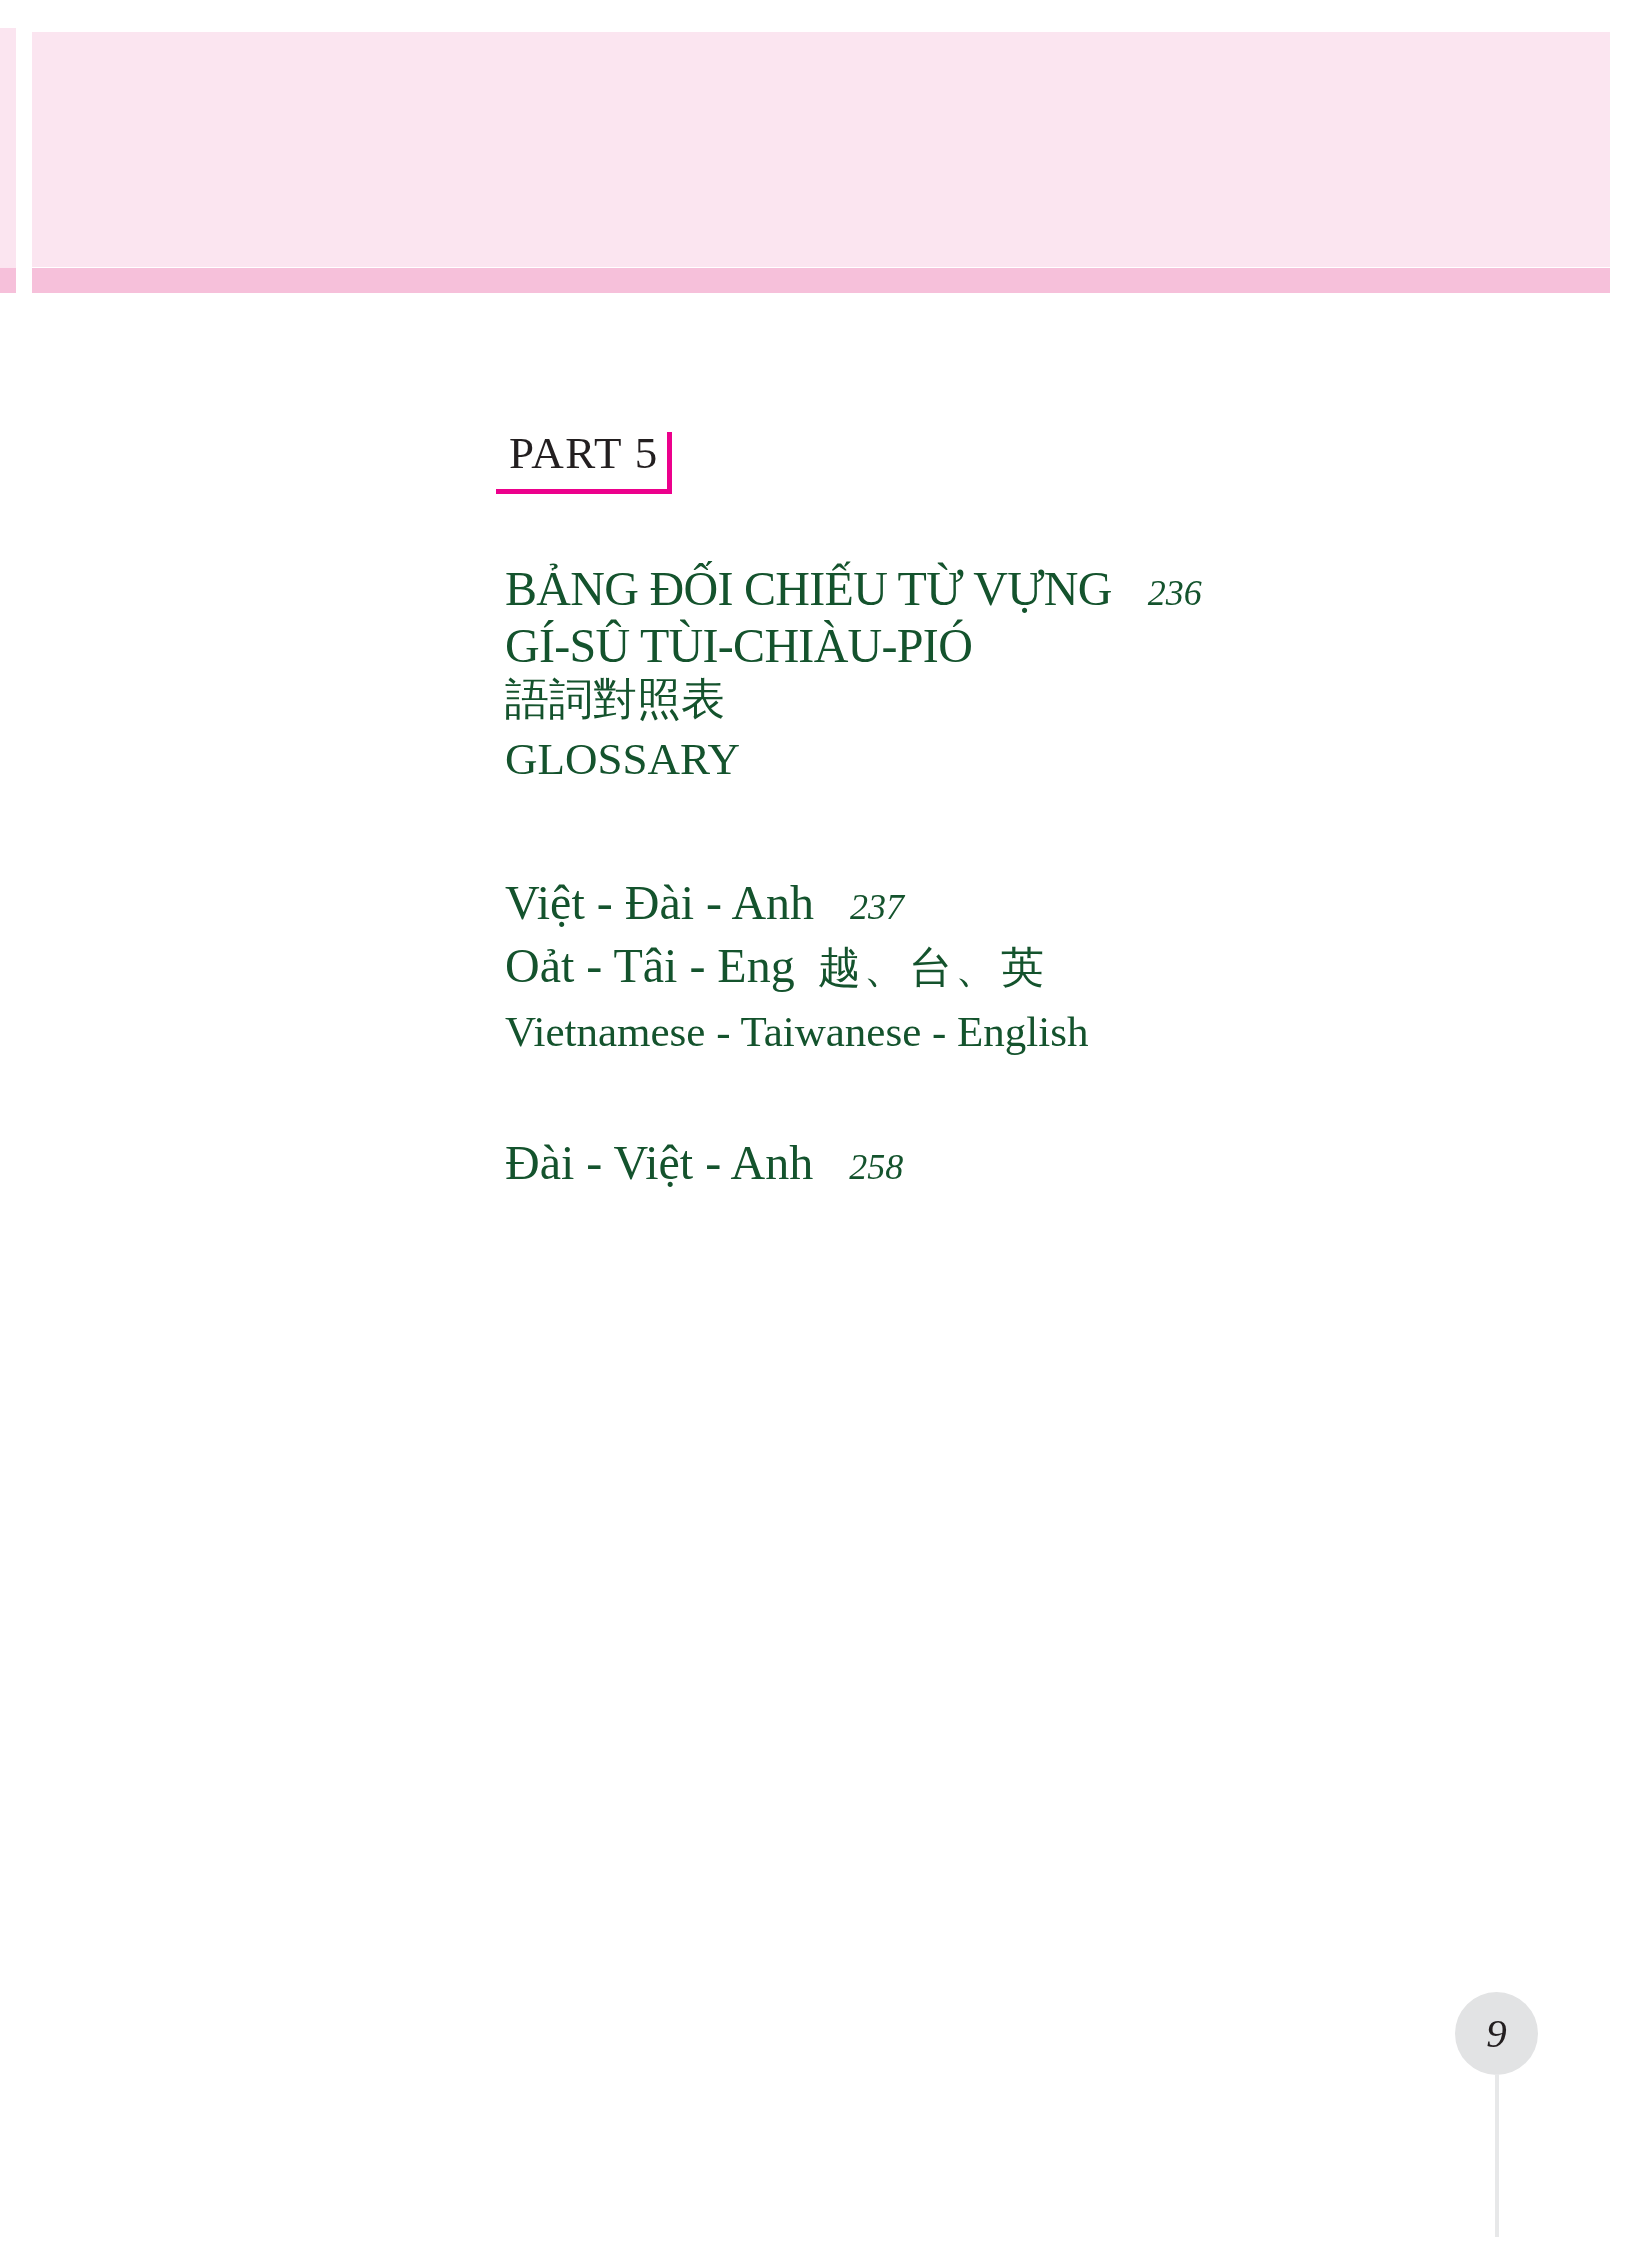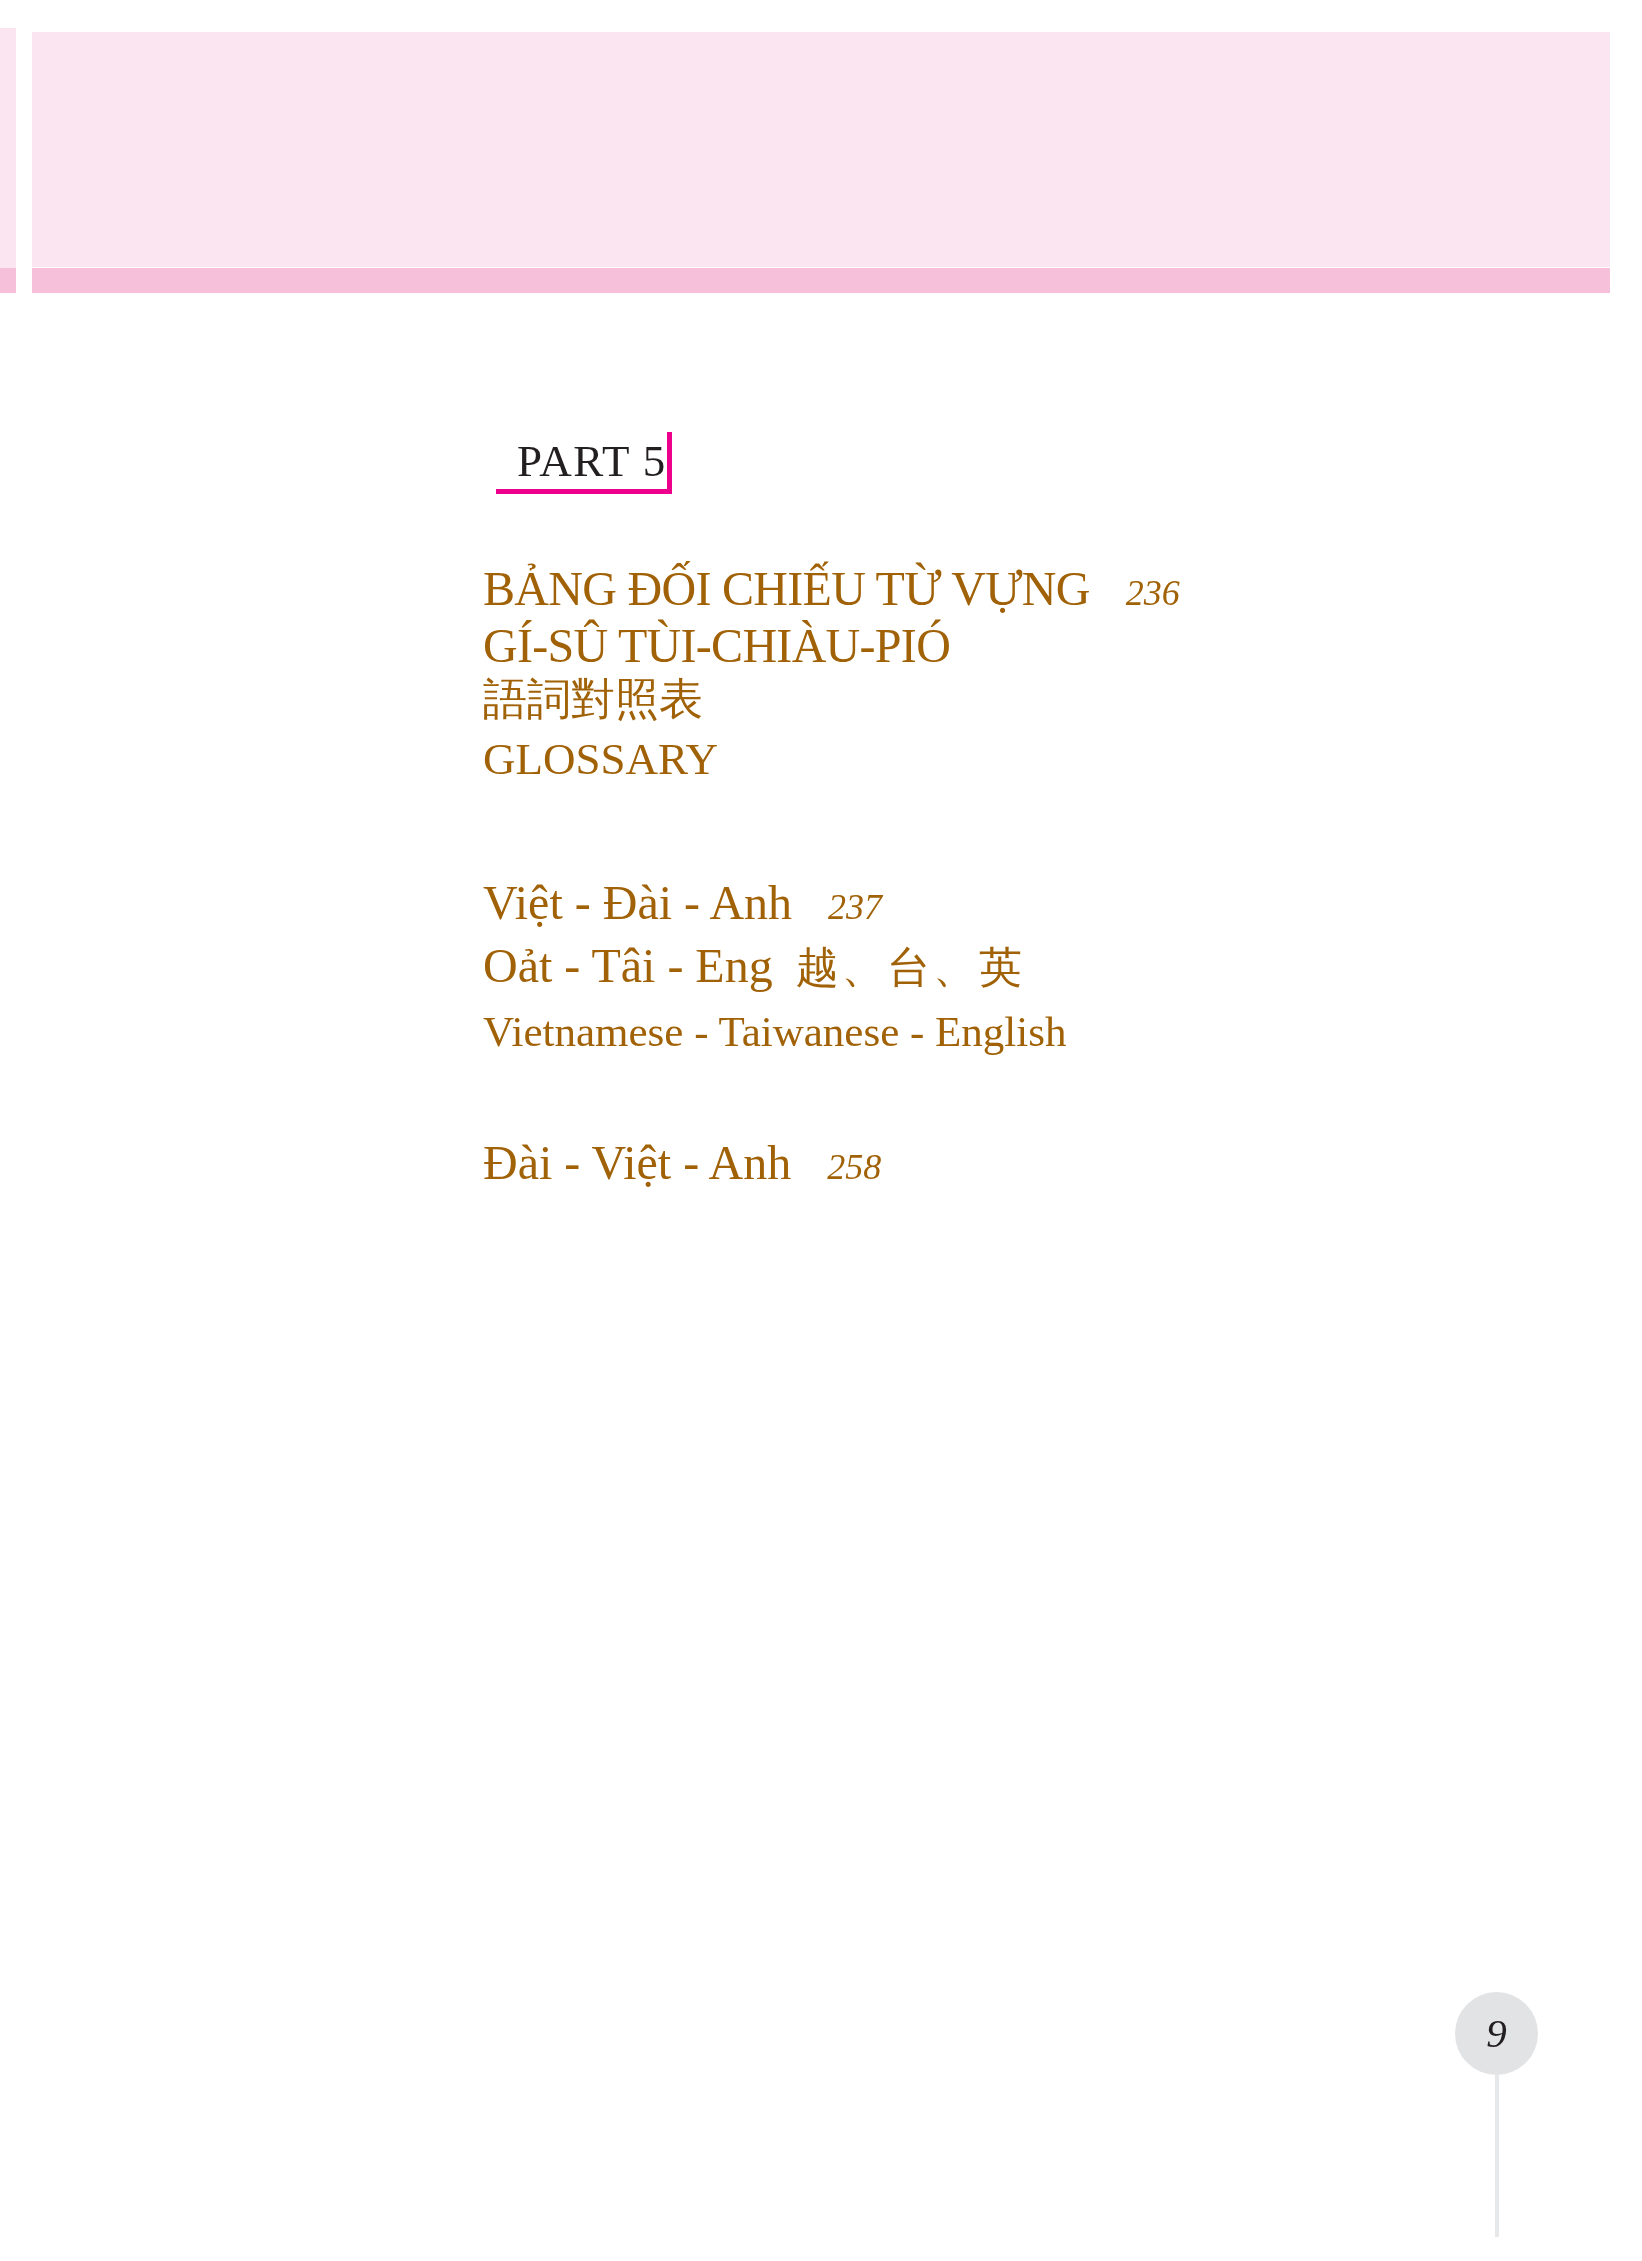--- a/index.html
+++ b/index.html
@@ -32,44 +32,44 @@
   }
   .band-main-dark {
     position: absolute; left: 32px; top: 268px;
     width: 1578px; height: 25px;
     background: #F6C0DA;
   }
 
   
   .part-title {
     position: absolute; left: 505px; top: 427px;
-    margin: 12px;
+    margin: 4px;
     font-size: 45px; font-weight: normal;
     line-height: 1; letter-spacing: 1.4px;
     white-space: nowrap;
     color: #231F20;
   }
   .part-vline {
     position: absolute; left: 667px; top: 432px;
     width: 4.8px; height: 61px;
     background: #EC008C;
   }
   .part-underline {
     position: absolute; left: 496px; top: 489px;
     width: 176px; height: 4.8px;
     background: #EC008C;
   }
 
   
   .line {
-    position: absolute; left: 483px;
+    position: absolute; left: 505px;
     margin: 0;
     line-height: 1;
     white-space: nowrap;
-    color: #a16207;
+    color: #14532d;
   }
   .l-section-vi   { top: 565px;  font-size: 48px; letter-spacing: -0.7px; }
   .l-section-rom  { top: 622px;  font-size: 48px; letter-spacing: -0.7px; }
   .l-section-cjk  { top: 678px;  font-size: 44px; }
   .l-section-en   { top: 737px; font-size: 45px; }
 
   .l-a1 { top: 879px; font-size: 48px; }
   .l-a2 { top: 942px; font-size: 48px; }
   .l-a3 { top: 1010px; font-size: 43px; }
 

